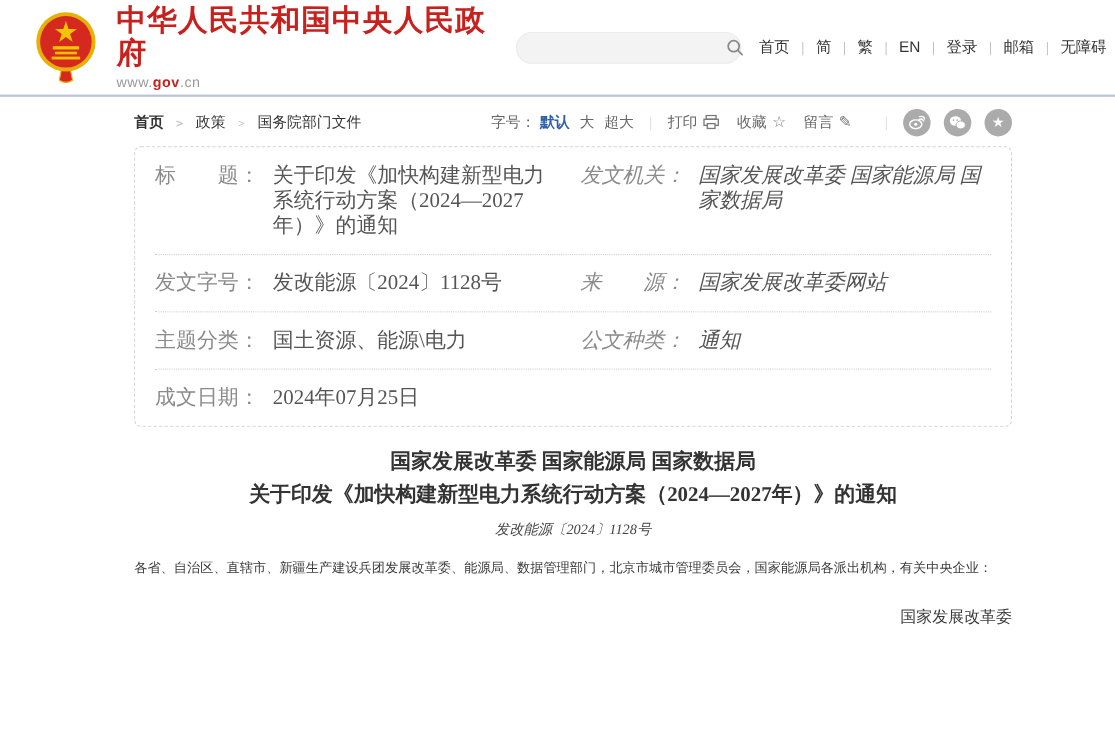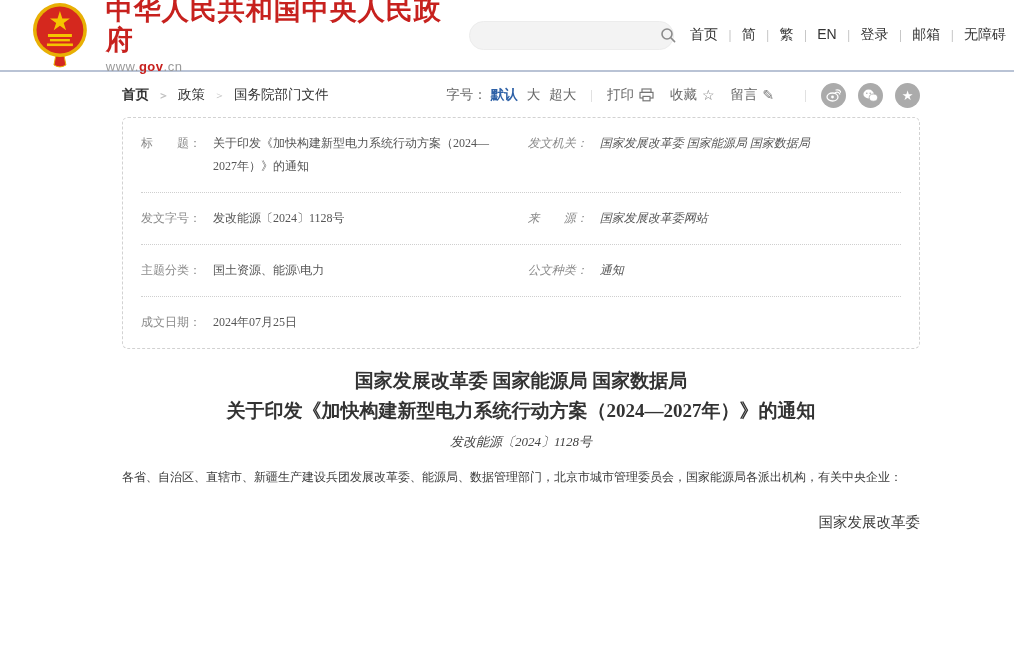--- a/index.html
+++ b/index.html
@@ -1,20 +1,20 @@
 <!DOCTYPE html>
 <html><head>
 <meta charset="utf-8">
 <style>
   * { margin:0; padding:0; box-sizing:border-box; }
   html,body { width:1014px; height:671px; background:#fff; overflow:hidden;
               font-family:"Liberation Sans","DejaVu Sans",sans-serif; }
 
   
-  .site-header { height:72px; display:flex; align-items:center;
+  .site-header { height:88px; display:flex; align-items:center;
                  padding:0 8px 0 28px; border-bottom:2px solid #b9c3d5; background:#fff; }
   .brand { display:flex; align-items:center; gap:14px; cursor:pointer; }
   .emblem { width:64px; height:68px; display:block; }
   .brand-title { font-size:27px; font-weight:bold; color:#c7211e; letter-spacing:1px; line-height:1.1; }
   .brand-url { font-size:13px; color:#9a9a9a; margin-top:3px; letter-spacing:.5px; }
   .brand-url .gov { color:#c7211e; font-weight:bold; }
   .header-right { margin-left:auto; display:flex; align-items:center; gap:16px; }
   .search-pill { width:205px; height:29px; background:#f3f3f3; border:1px solid #ececec;
                  border-radius:15px; display:flex; align-items:center; padding:0 10px 0 14px; }
   .search-pill input { flex:1; border:none; outline:none; background:transparent;
@@ -44,21 +44,21 @@
   .tool-glyph { font-family:"DejaVu Sans",sans-serif; font-size:14px; color:#777; }
   .share-group { display:flex; align-items:center; gap:12px; }
   .share-circle { width:25px; height:25px; border-radius:50%; background:#ababab; color:#fff;
                   display:flex; align-items:center; justify-content:center; cursor:pointer;
                   font-family:"DejaVu Sans",sans-serif; font-size:13px; }
 
   
   .meta-box { margin-top:11px; border:1px dashed #d2d2d2; border-radius:6px; padding:0 18px; }
   .meta-row { display:grid; grid-template-columns:48% 52%; }
   .meta-row:not(:last-child) { border-bottom:1px dotted #cfcfcf; }
-  .meta-cell { display:flex; align-items:flex-start; padding:14px 0; font-size:12px; line-height:23px; }
+  .meta-cell { display:flex; align-items:flex-start; padding:14px 0; font-size:19px; line-height:23px; }
   .meta-cell.right { padding-left:22px;font-style:italic; }
   .meta-label { color:#8a8a8a; flex:0 0 auto; margin-right:12px; white-space:pre; }
   .meta-value { color:#555; }
 
   
   .doc-title { text-align:center; font-weight:bold; color:#333;
                font-size:19px; line-height:30px; margin-top:17px; }
   .doc-number { text-align:center; font-style:italic; font-size:13px; color:#444; margin-top:7px; }
   .doc-body { margin-top:12px; font-size:12px; color:#3a3a3a; line-height:29.5px; text-align:justify; }
   .doc-body p.indent { text-indent:2em; }

